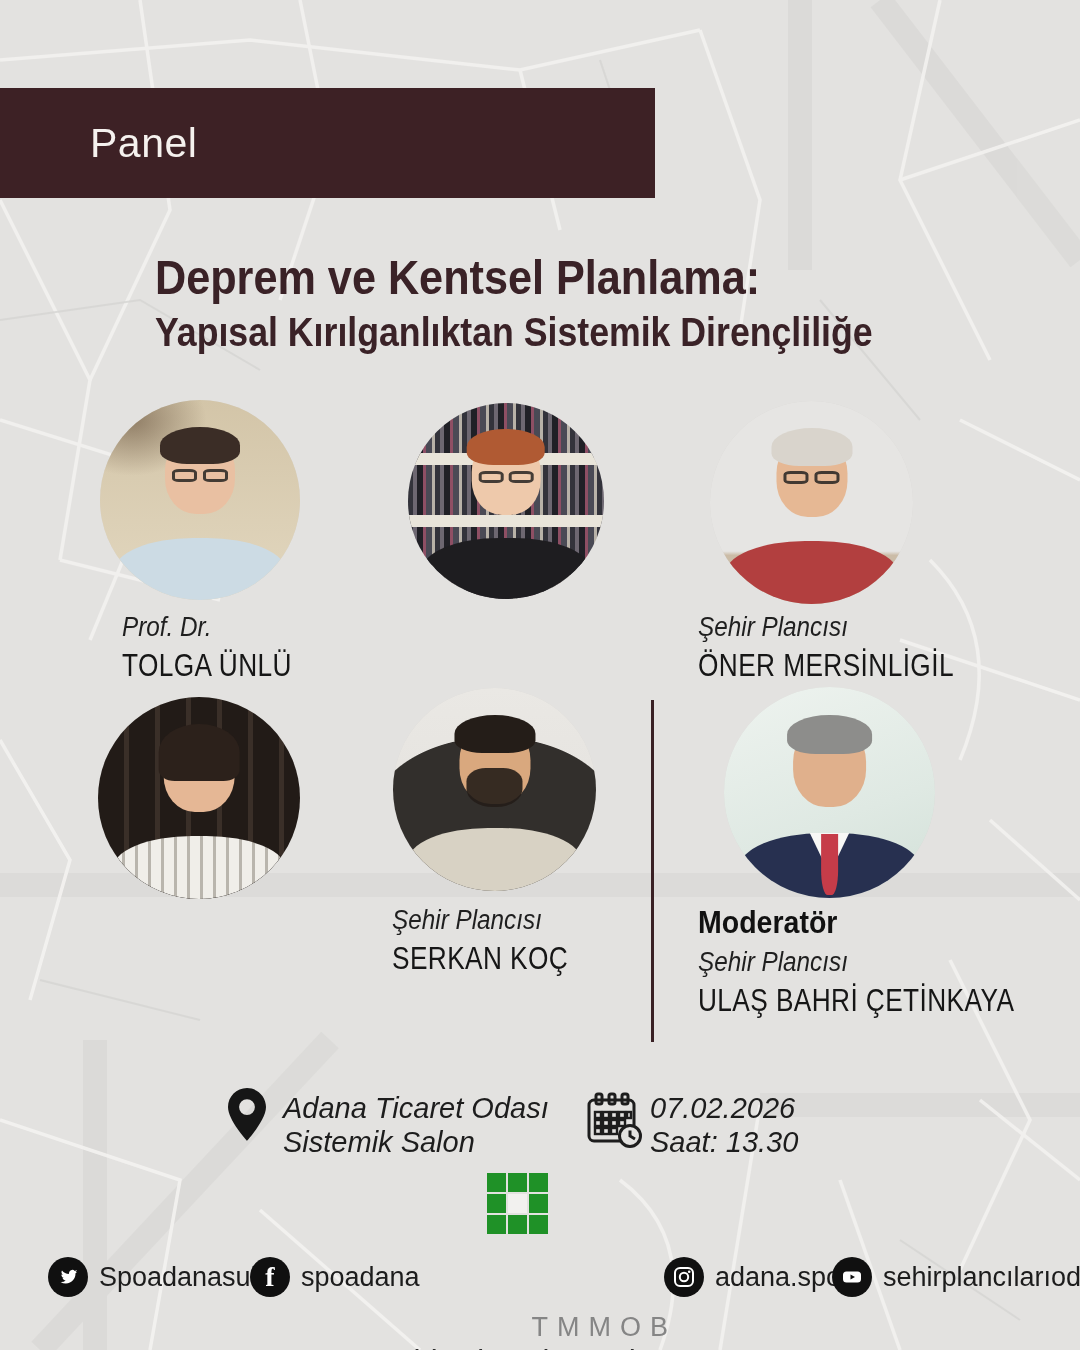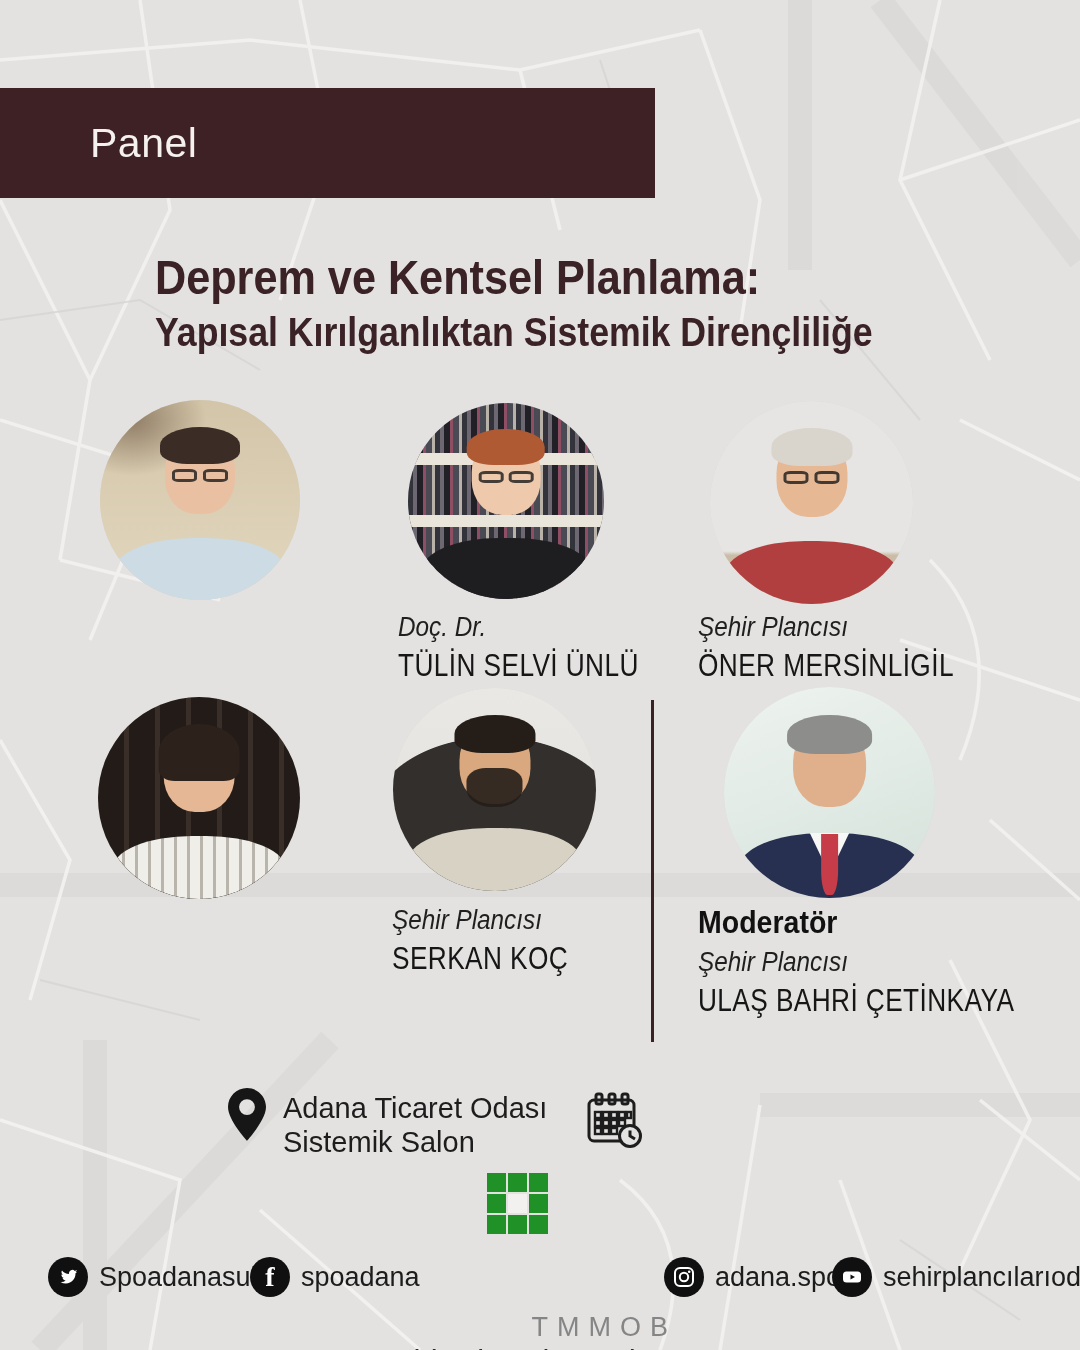--- a/index.html
+++ b/index.html
@@ -61,21 +61,21 @@
   .sp-name{font-size:32px;color:#161616;margin-top:4px;transform:scaleX(.82);transform-origin:0 0;white-space:nowrap;letter-spacing:.5px;}
   .mod-role{font-size:31px;font-weight:bold;color:#111;transform:scaleX(.92);transform-origin:0 0;white-space:nowrap;}
   .lbl1{left:122px;top:612px;} .lbl2{left:398px;top:612px;} .lbl3{left:698px;top:612px;}
   .lbl4{left:85px;top:905px;}  .lbl5{left:392px;top:905px;}
   .lblmod{left:698px;top:905px;}
   .lblmod .sp-title{margin-top:6px;}
 
   .divider{position:absolute;left:651px;top:700px;width:3px;height:342px;background:#3A2125;}
 
   
-  .venue-text,.date-text{position:absolute;font-size:29px;line-height:34px;color:#1d1d1d;}
+  .venue-text,.date-text{position:absolute;font-size:29px;line-height:34px;color:#1d1d1d;font-style:italic;}
   .venue-text{left:283px;top:1091px;}
   .date-text{left:650px;top:1091px;}
   .pin-wrap{position:absolute;left:228px;top:1088px;width:38px;height:53px;}
   .cal-wrap{position:absolute;left:584px;top:1090px;width:60px;height:60px;}
 
   
   .logo-grid{position:absolute;left:487px;top:1173px;display:grid;
     grid-template-columns:repeat(3,19px);grid-template-rows:repeat(3,19px);gap:2px;}
   .logo-grid .sq{background:#1F9127;}
   .logo-grid .sq.center{background:#F2F1EF;}
@@ -191,23 +191,23 @@
   </div>
   <div class="avatar av6">
     <div class="bgl"></div>
     <div class="torso">
       <div class="vshirt"></div>
       <div class="tie"></div>
     </div>
     <div class="head"></div>
   </div>
 
-  <div class="sp-label lbl2">
-    <div class="sp-title">Doç. Dr.</div>
-    <div class="sp-name">TÜLİN SELVİ ÜNLÜ</div>
+  <div class="sp-label lbl1">
+    <div class="sp-title">Prof. Dr.</div>
+    <div class="sp-name">TOLGA ÜNLÜ</div>
   </div>
   <div class="sp-label lbl3">
     <div class="sp-title">Şehir Plancısı</div>
     <div class="sp-name">ÖNER MERSİNLİGİL</div>
   </div>
   <div class="sp-label lbl5">
     <div class="sp-title">Şehir Plancısı</div>
     <div class="sp-name">SERKAN KOÇ</div>
   </div>
   <div class="sp-label lblmod">
@@ -245,20 +245,24 @@
           <rect x="27" y="30" width="6" height="6"></rect>
           <rect x="35" y="30" width="6" height="6"></rect>
         <rect x="11" y="38" width="6" height="6"></rect>
           <rect x="19" y="38" width="6" height="6"></rect>
           <rect x="27" y="38" width="6" height="6"></rect>
       </g>
       <circle cx="46" cy="46" r="10.5" fill="#e3e2e0"></circle>
       <path d="M46 40.5 V46 L51 49"></path>
     </svg>
   </div>
+  <div class="date-text">
+    <div>07.02.2026</div>
+    <div>Saat: 13.30</div>
+  </div>
 
   <div class="logo-grid">
     <div class="sq"></div>
       <div class="sq"></div>
       <div class="sq"></div>
     <div class="sq"></div>
       <div class="sq center"></div>
       <div class="sq"></div>
     <div class="sq"></div>
       <div class="sq"></div>

